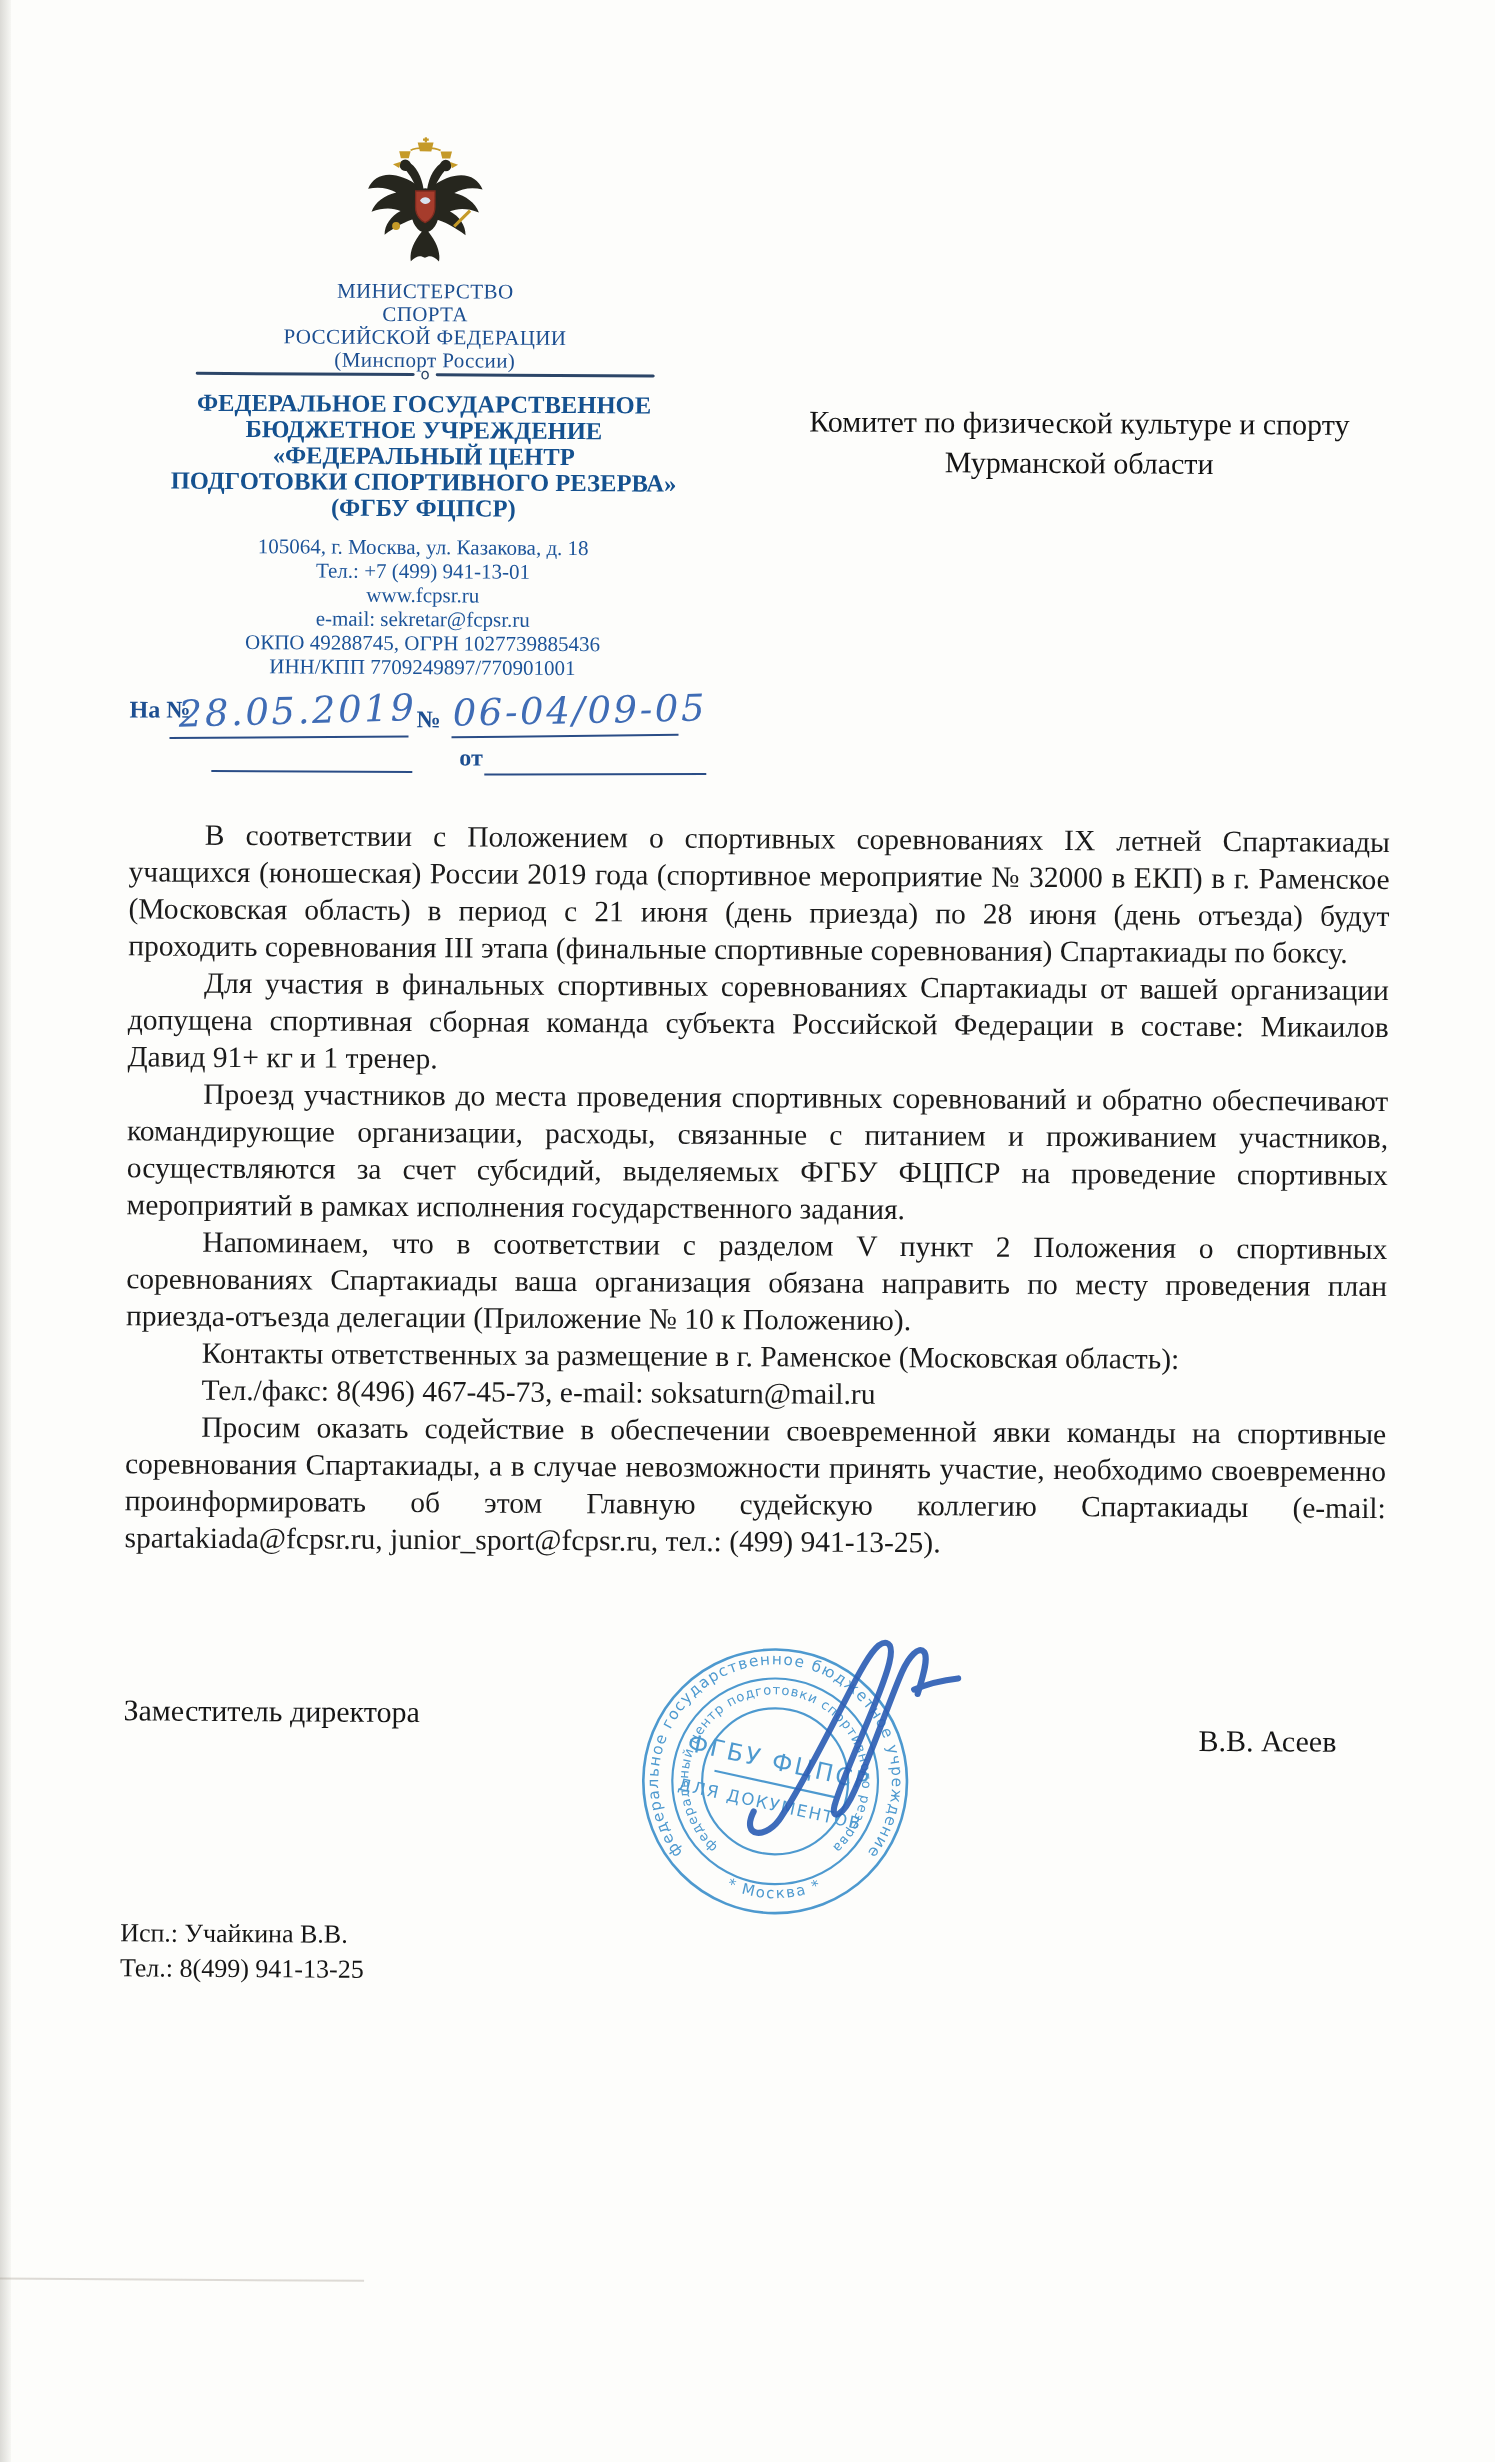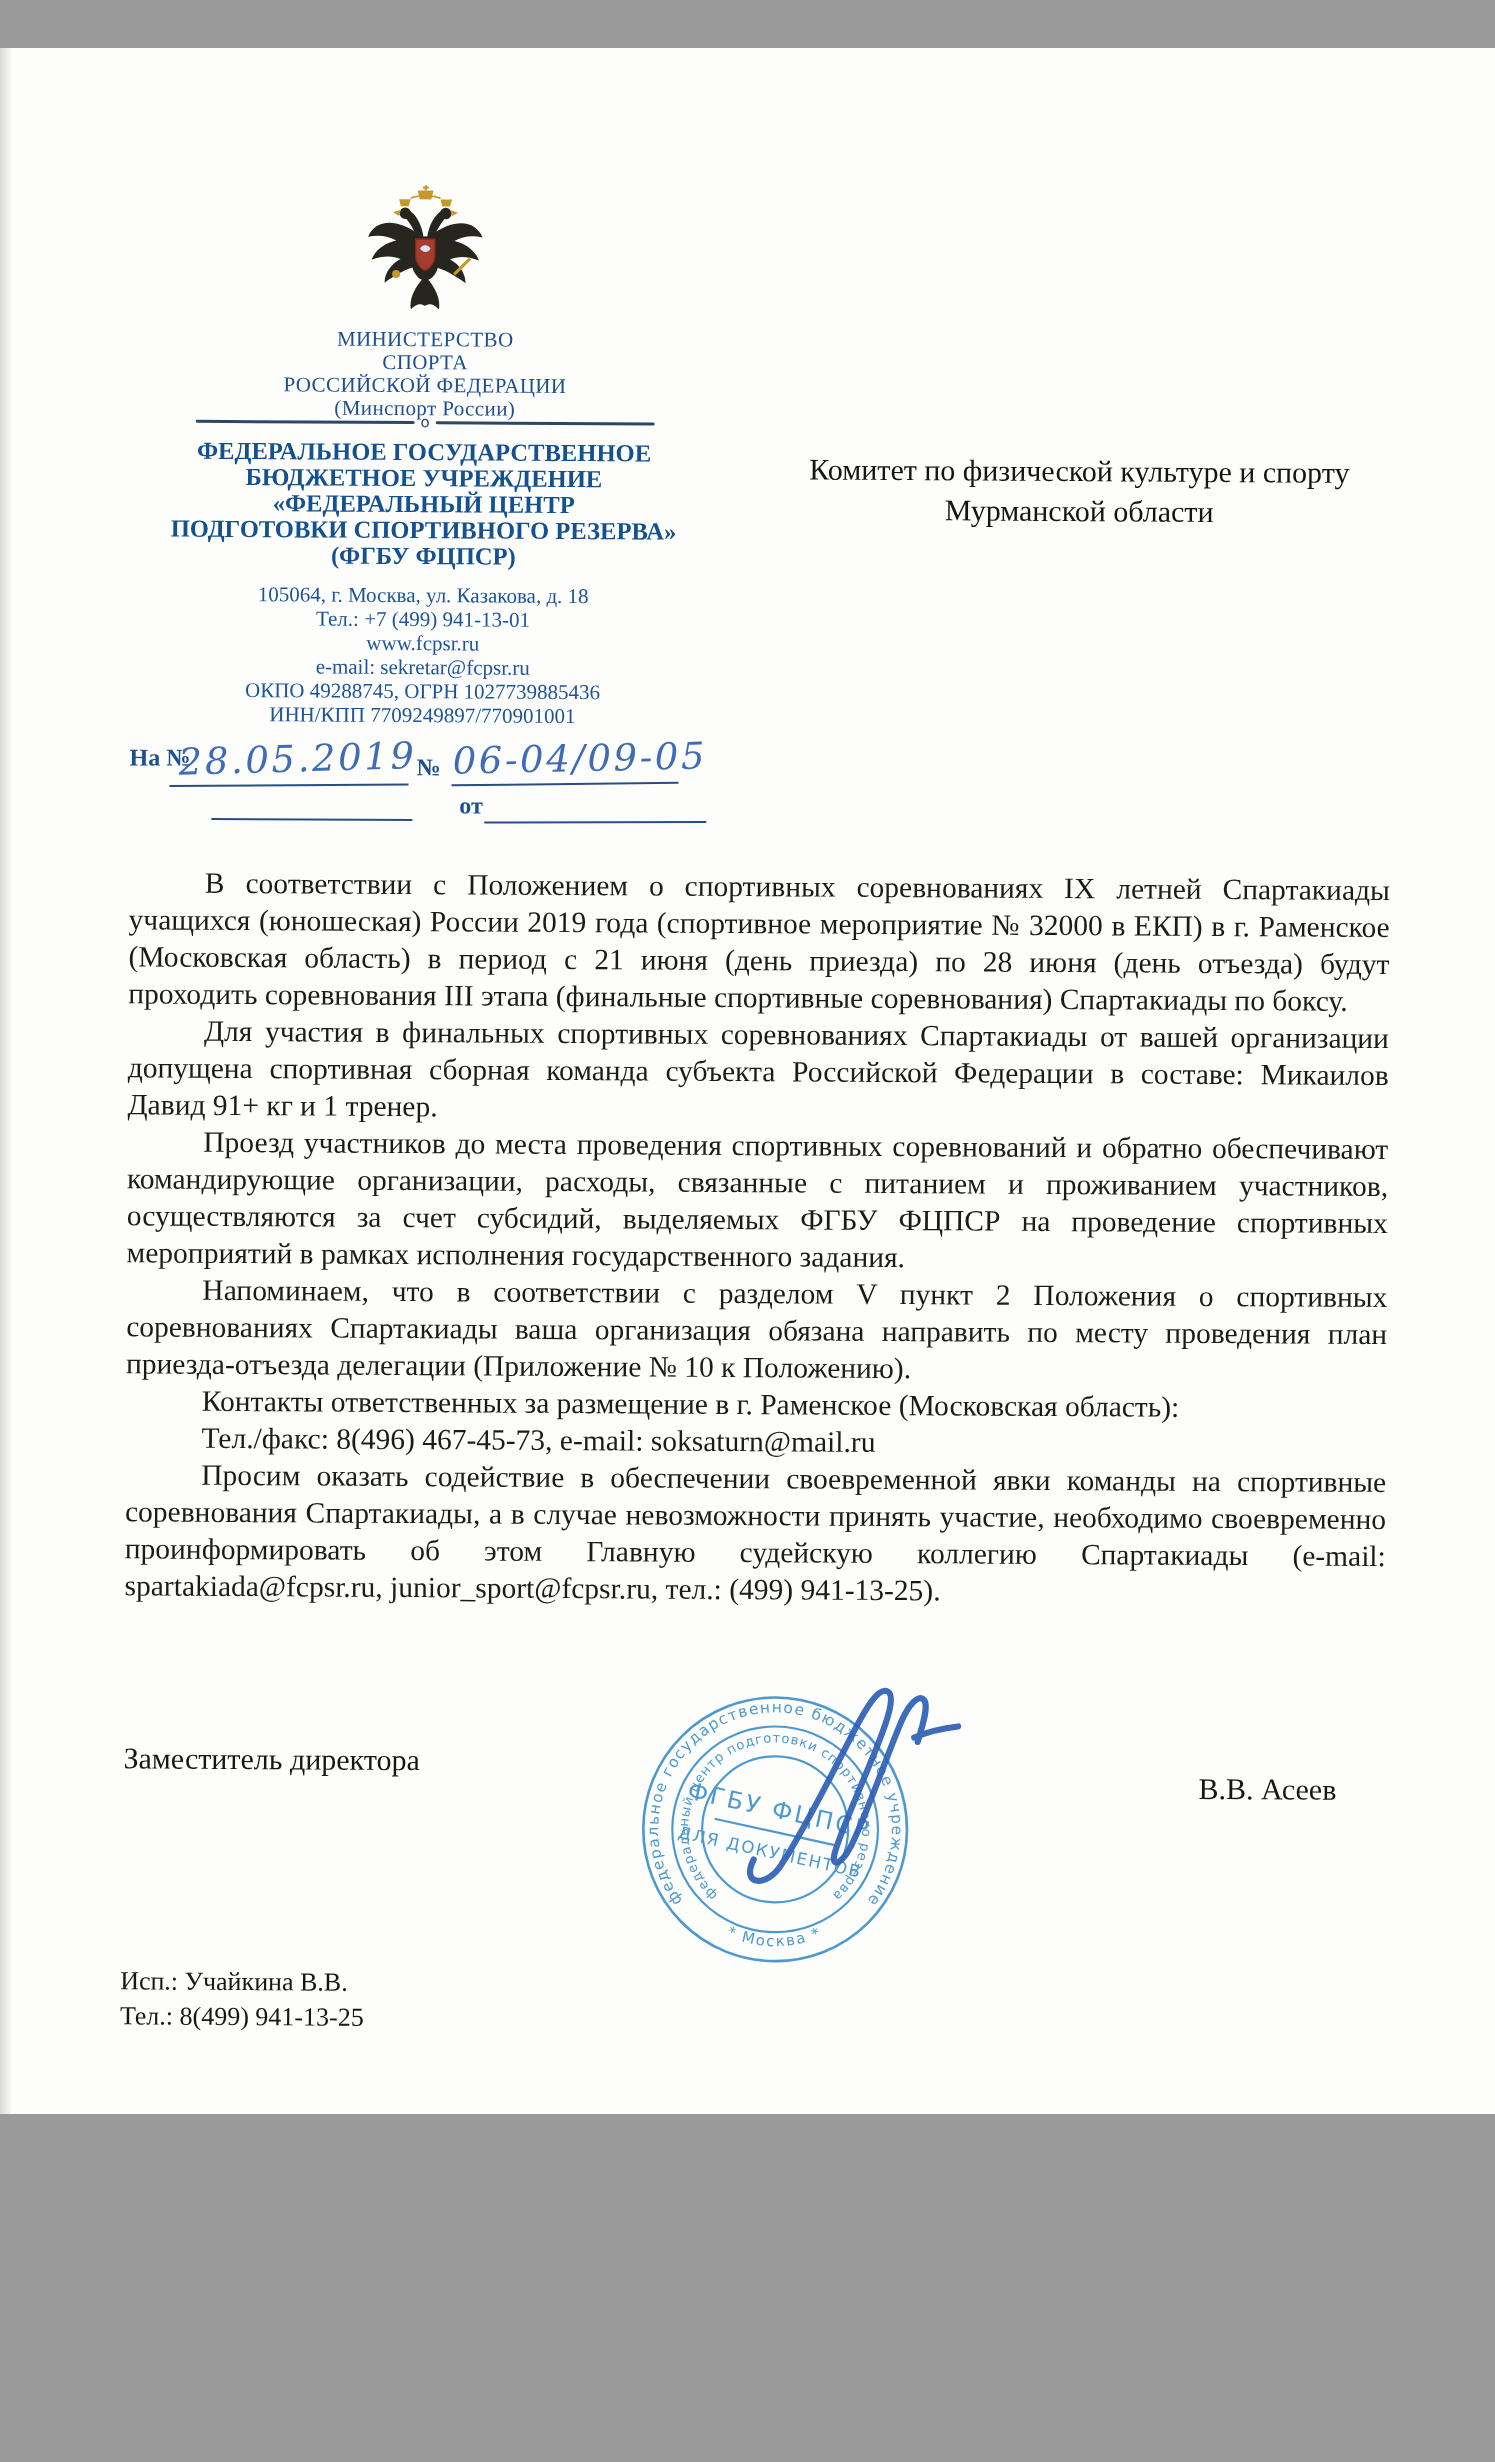--- a/index.html
+++ b/index.html
@@ -1,20 +1,19 @@
 <!DOCTYPE html>
 <html style="font-size:14px"><head>
 <meta charset="utf-8">
 <style>
   html,body{margin:0;padding:0;background:#9a9a9a;}
   #page{
-    position:relative; width:1495px; height:2066px;
+    position:relative; width:1495px; height:2462px;
     background:#fdfdfb; overflow:hidden;
     font-family:"Liberation Serif","DejaVu Serif",serif;
-    margin-top:48px;
   }
   .edge-strip{position:absolute;left:0;top:0;width:10.6px;height:2462px;
     background:linear-gradient(90deg,#dbdad6,#f7f7f4);}
   #skew{position:absolute;left:0;top:0;width:1495px;height:2462px;
     transform:rotate(0.35deg);transform-origin:70px 0;}
 
   
   #emblem{position:absolute;left:364px;top:135px;width:125px;height:134px;}
   #ministry{position:absolute;left:163px;top:278px;width:528px;text-align:center;
     color:#1d4f91;font-size:21px;line-height:23px;letter-spacing:0.4px;}

